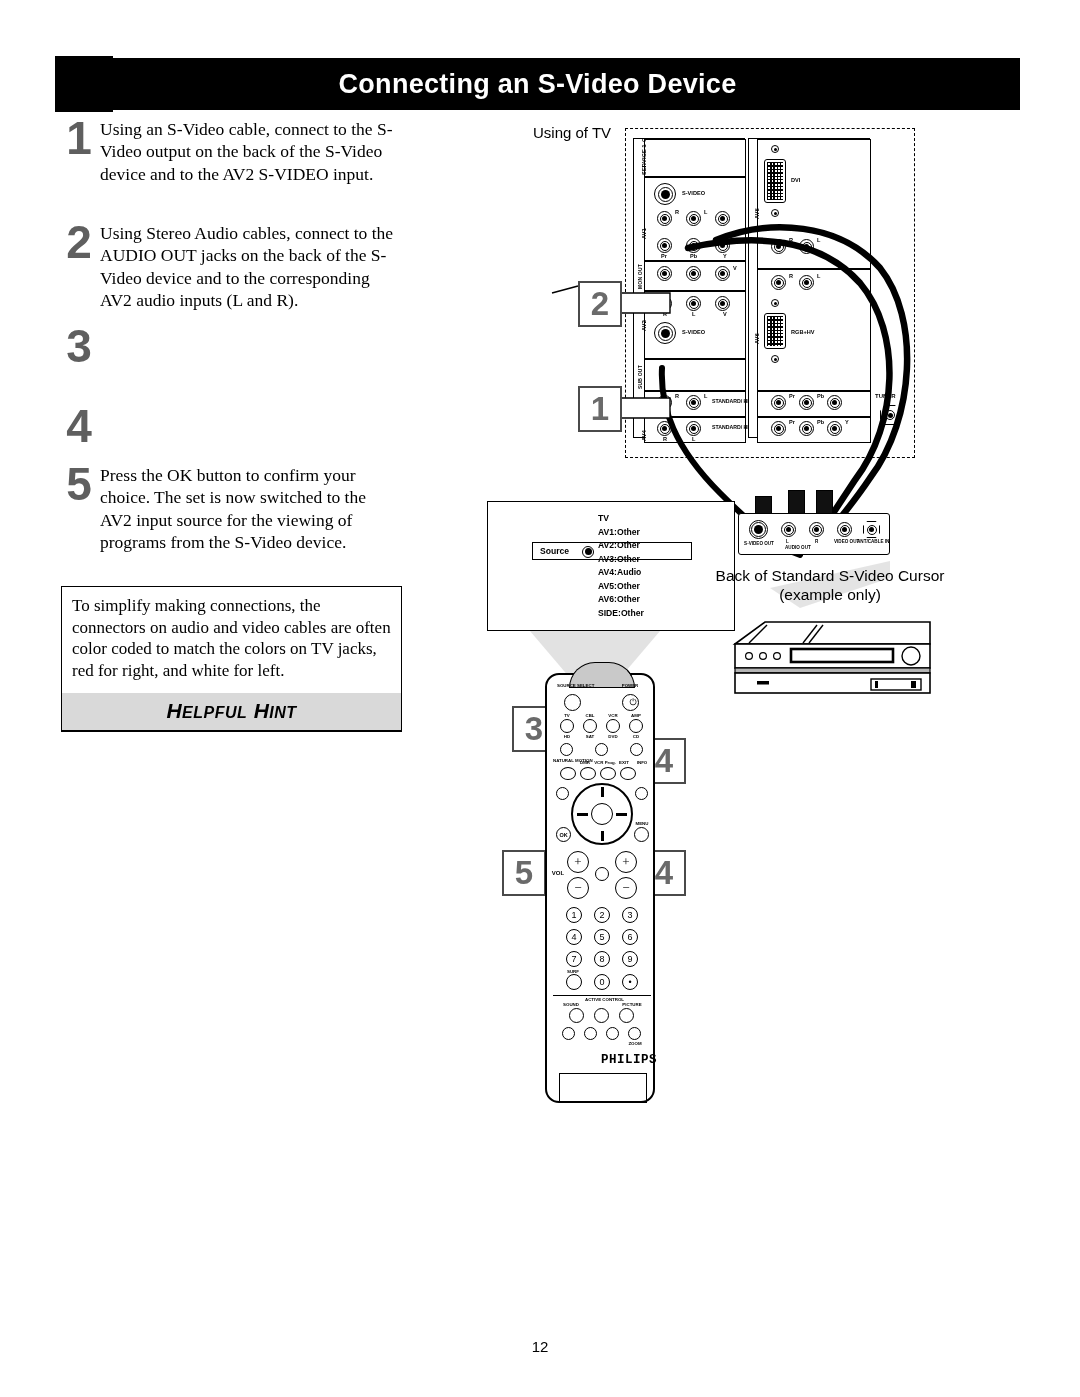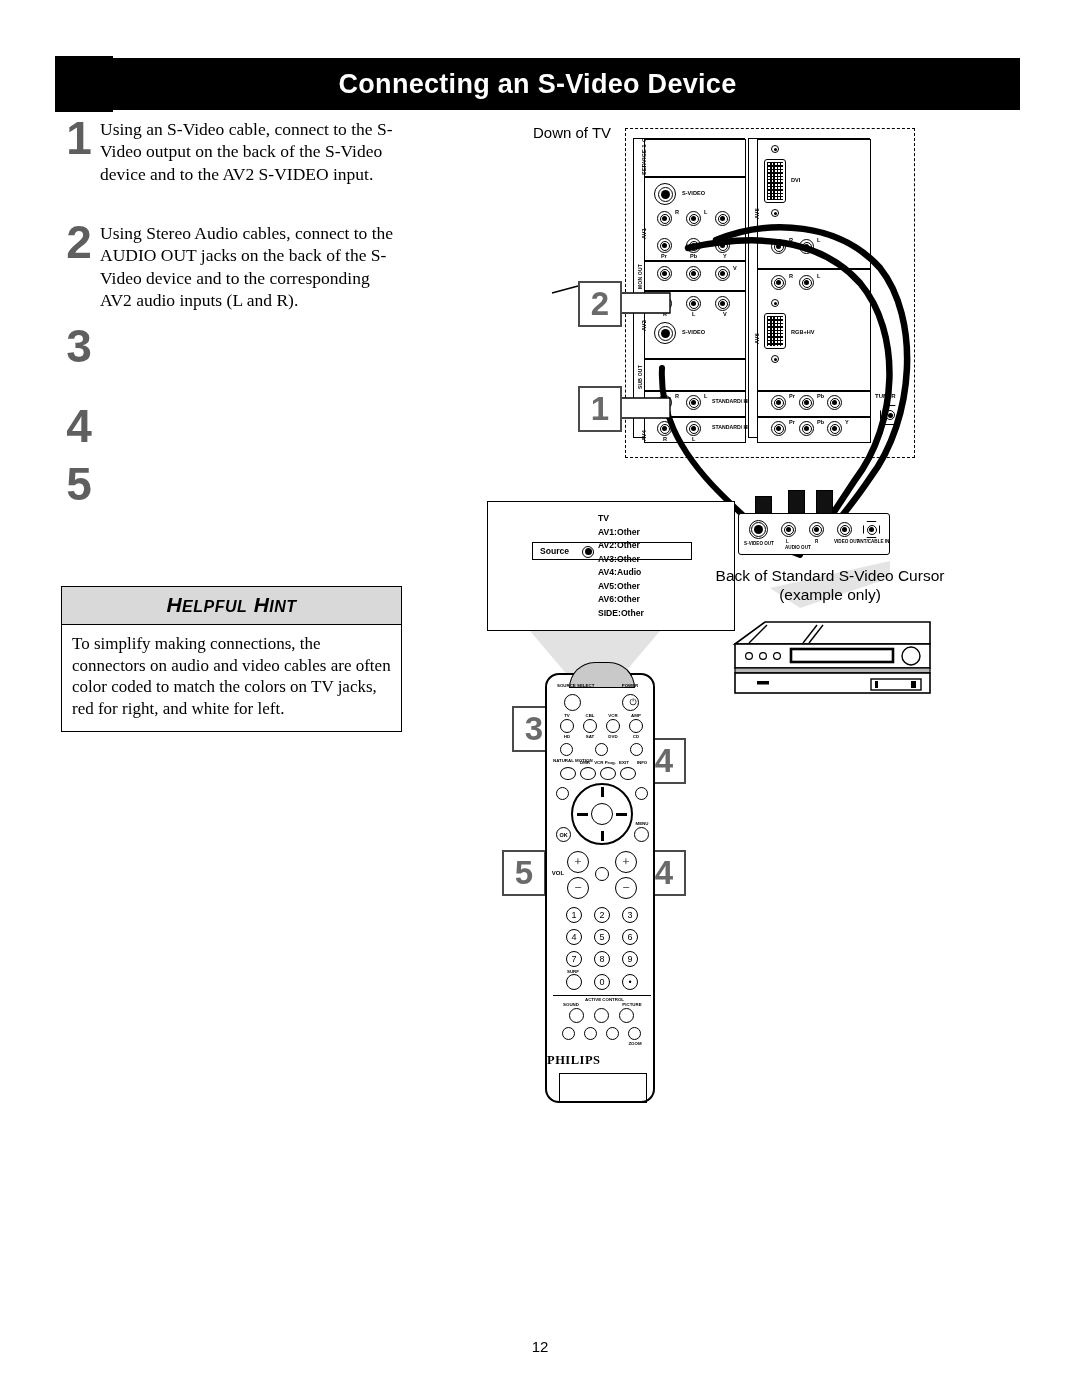--- a/index.html
+++ b/index.html
@@ -104,22 +104,22 @@
   #dev-body{position:absolute;left:255px;top:500px;width:215px;height:78px;}
 
   
   #remote{position:absolute;left:75px;top:555px;width:110px;height:430px;
           border:2px solid #000;border-radius:14px;background:#fff;box-sizing:border-box;}
   .rbtn{position:absolute;border:1.2px solid #000;border-radius:50%;background:#fff;box-sizing:border-box;}
   .rlbl{position:absolute;font-family:"Liberation Sans",sans-serif;font-size:4.4px;font-weight:bold;
         text-align:center;white-space:nowrap;line-height:5px;}
   .num{position:absolute;width:16px;height:16px;border:1.2px solid #000;border-radius:50%;background:#fff;
        display:flex;align-items:center;justify-content:center;font-family:"Liberation Sans",sans-serif;font-size:9px;box-sizing:border-box;}
-  #philips{position:absolute;left:0;top:352px;width:110px;text-align:left;
-           font-family:Liberation Serif, serif;font-weight:bold;font-size:12.5px;letter-spacing:.5px;}
+  #philips{position:absolute;left:0;top:352px;width:110px;text-align:right;
+           font-family:Liberation Mono, monospace;font-weight:bold;font-size:12.5px;letter-spacing:.5px;}
 
   #page-number{position:absolute;left:0;top:1338px;width:1080px;text-align:center;
                font-family:"Liberation Sans",sans-serif;font-size:15px;}
 
   svg.ov{position:absolute;left:0;top:0;width:560px;height:1010px;overflow:visible;pointer-events:none;}
 </style>
 </head>
 <body>
 
 <div id="header-icon">
@@ -152,32 +152,33 @@
   <div class="step-text">Using Stereo Audio cables, connect to the AUDIO OUT jacks on the back of the S-Video device and to the corresponding AV2 audio inputs (L and R).</div>
 </div>
 <div class="step" style="left:58px;top:326px;">
   <div class="step-num">3</div>
 </div>
 <div class="step" style="left:58px;top:406px;">
   <div class="step-num">4</div>
 </div>
 <div class="step" style="left:58px;top:464px;">
   <div class="step-num">5</div>
+  <div class="step-text">Press the OK button to confirm your choice. The set is now switched to the AV2 input source for the viewing of programs from the S-Video device.</div>
 </div>
 
 <div id="hint-box">
+  <div id="hint-body">To simplify making connections, the connectors on audio and video cables are often color coded to match the colors on TV jacks, red for right, and white for left.</div>
   <div id="hint-header">
     <span id="hint-title"><span>H</span><span class="sm">ELPFUL</span>&nbsp;<span>H</span><span class="sm">INT</span></span>
   </div>
-  <div id="hint-body">To simplify making connections, the connectors on audio and video cables are often color coded to match the colors on TV jacks, red for right, and white for left.</div>
 </div>
 
 <div id="diagram">
 
-  <span id="back-of-tv-label">Down of TV</span>
+  <span id="back-of-tv-label">Using of TV</span>
 
   <div id="tv-dashed"></div>
 
   <div class="panel-col" style="left:163px;top:20px;width:112px;height:300px;">
 
     <div class="jack-block" style="left:10px;top:0px;width:102px;height:38px;"></div>
     <span class="vlabel" style="left:7px;top:36px;">SERVICE 1-C</span>
 
     <div class="jack-block" style="left:10px;top:38px;width:102px;height:84px;"></div>
     <span class="vlabel" style="left:7px;top:100px;">AV1</span>

